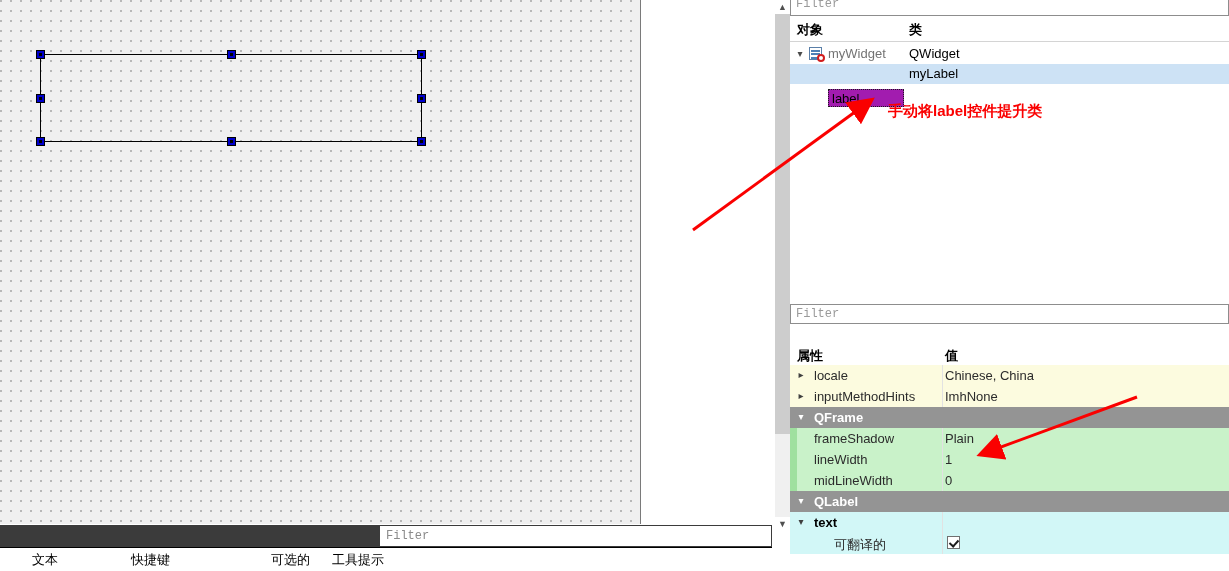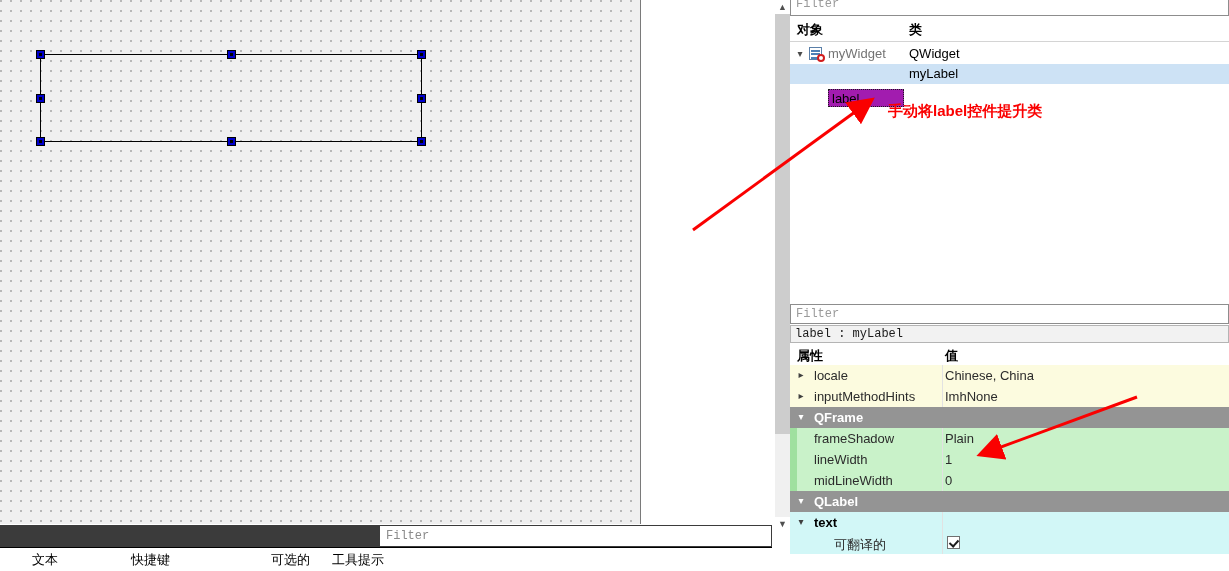--- a/index.html
+++ b/index.html
@@ -520,23 +520,20 @@
     </span>
     <span class="oi-cls">myLabel</span>
   </div>
 </div>
 
 <div id="right-splitter"></div>
 
 <div id="property-editor">
   <div id="pe-filter">
     <span class="ph">Filter</span>
-  </div>
-  <div id="pe-objline">
-    <span class="txt">label : myLabel</span>
   </div>
   <div id="pe-head">
     <span class="pe-col c1">属性</span>
     <span class="pe-col c2">值</span>
   </div>
 
   <div class="pe-rows">
 
     <div class="pe-row plain">
       <span class="exp">▸</span>

